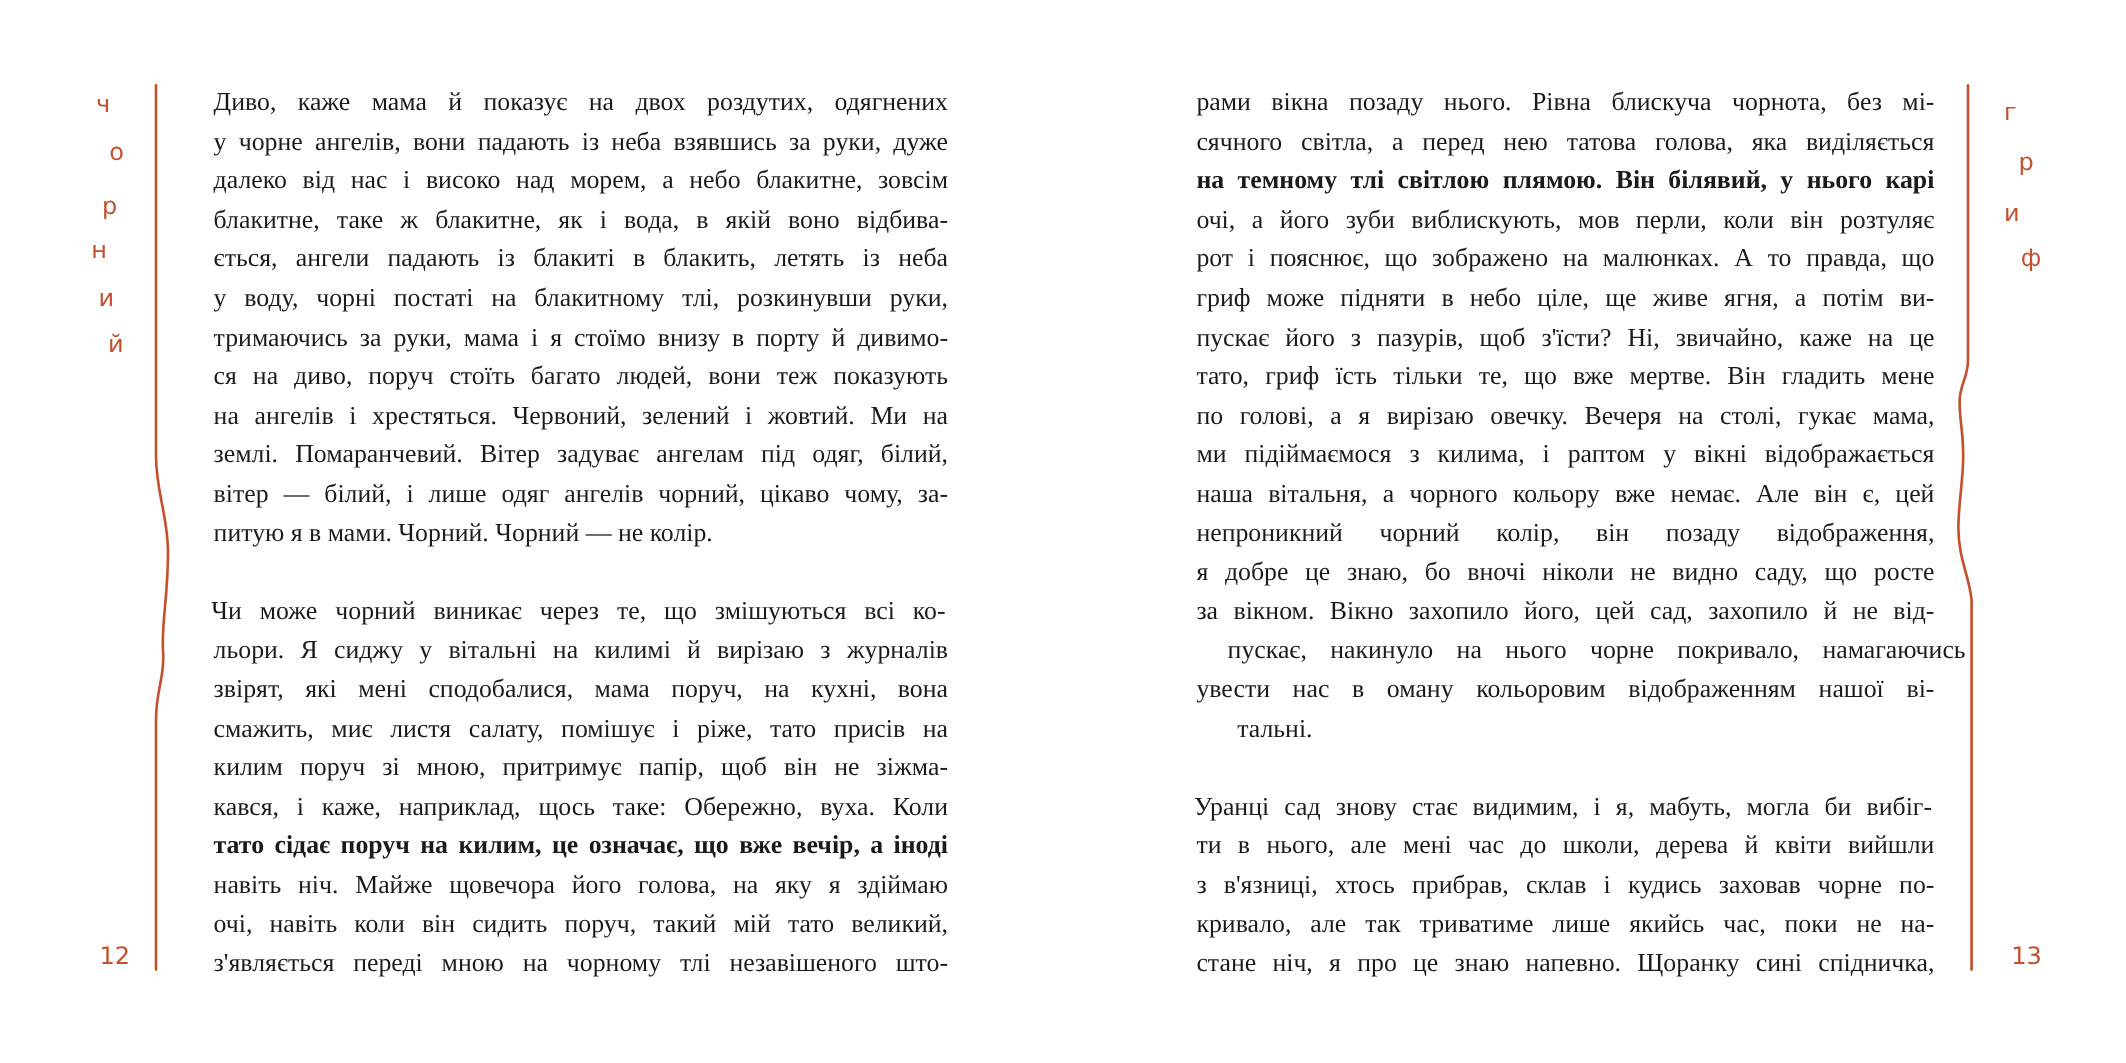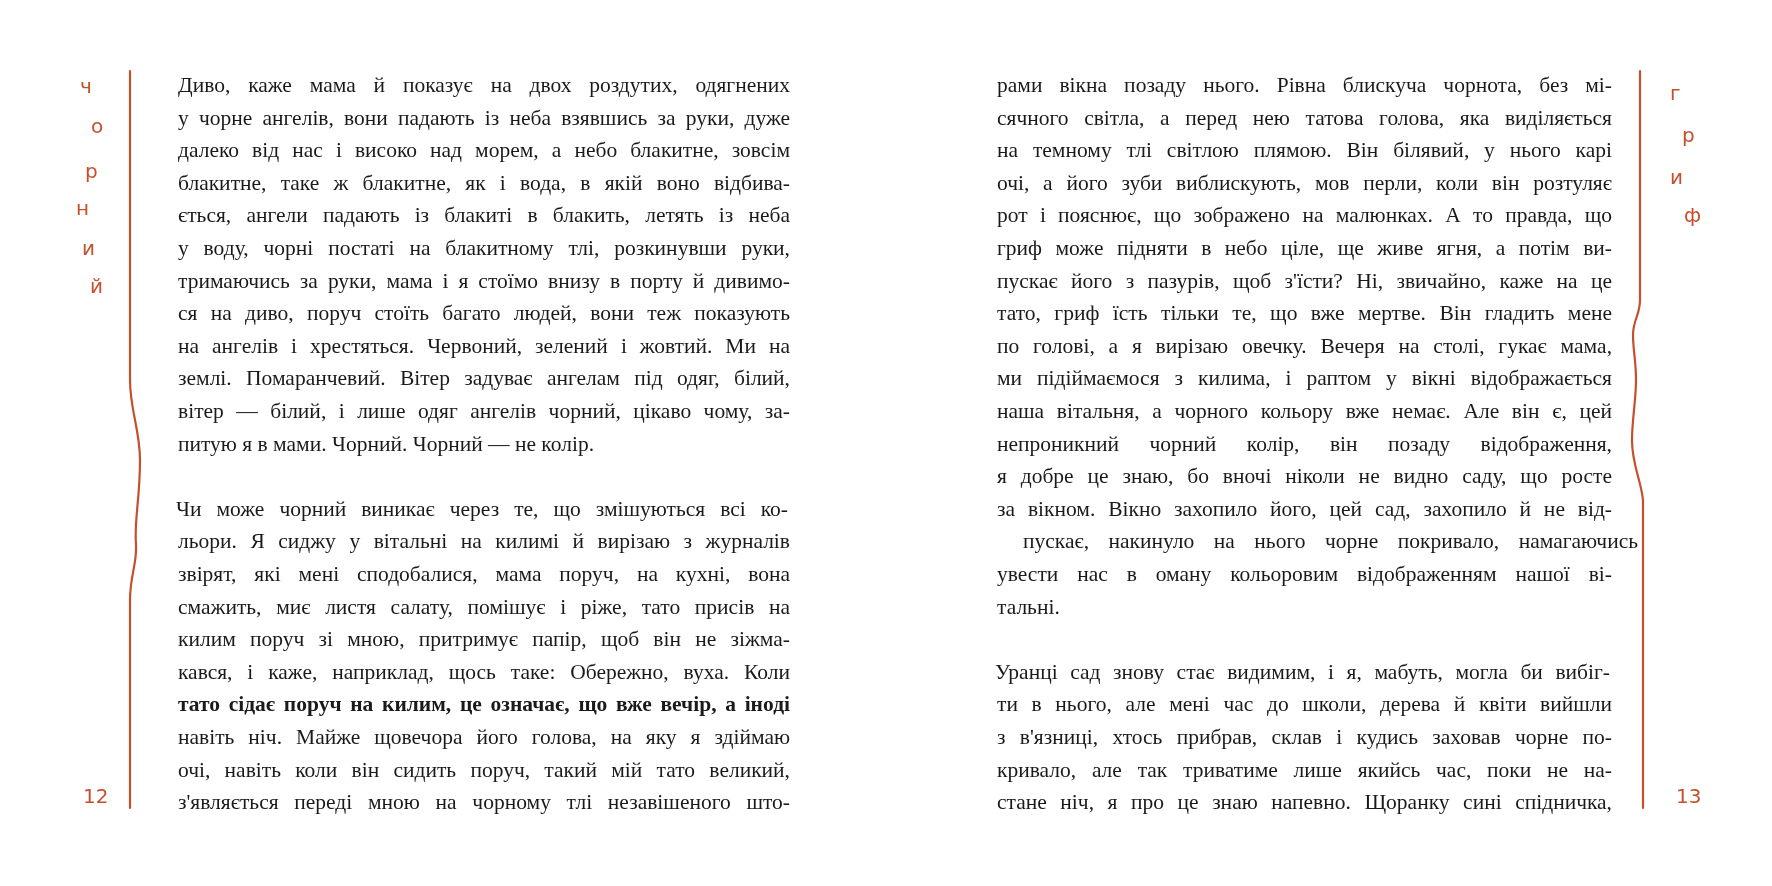--- a/index.html
+++ b/index.html
@@ -77,35 +77,35 @@
       <span class="ch" style="left:0px; top:84px;">и</span>
       <span class="ch" style="left:14px; top:122px;">ф</span>
     </div>
 
     <div class="page-number" style="left:790px; top:784px;">13</div>
 
     <div class="text-block" style="left:111px; top:69px; width:615px;">
       <div>
         <div class="line" style="top:0px; width:615px;">рами вікна позаду нього. Рівна блискуча чорнота, без мі-</div>
         <div class="line" style="top:32.6px; width:615px;">сячного світла, а перед нею татова голова, яка виділяється</div>
-        <div class="line" style="top:65.2px; width:615px;">на темному тлі світлою плямою. Він білявий, у нього карі</div>
+        <div class="line" style="top:65.2px; width:615px;font-weight:bold;">на темному тлі світлою плямою. Він білявий, у нього карі</div>
         <div class="line" style="top:97.8px; width:615px;">очі, а його зуби виблискують, мов перли, коли він розтуляє</div>
         <div class="line" style="top:130.4px; width:615px;">рот і пояснює, що зображено на малюнках. А то правда, що</div>
         <div class="line" style="top:163px; width:615px;">гриф може підняти в небо ціле, ще живе ягня, а потім ви-</div>
         <div class="line" style="top:195.6px; width:615px;">пускає його з пазурів, щоб з'їсти? Ні, звичайно, каже на це</div>
         <div class="line" style="top:228.2px; width:615px;">тато, гриф їсть тільки те, що вже мертве. Він гладить мене</div>
         <div class="line" style="top:260.8px; width:615px;">по голові, а я вирізаю овечку. Вечеря на столі, гукає мама,</div>
         <div class="line" style="top:293.4px; width:615px;">ми підіймаємося з килима, і раптом у вікні відображається</div>
         <div class="line" style="top:326px; width:615px;">наша вітальня, а чорного кольору вже немає. Але він є, цей</div>
         <div class="line" style="top:358.6px; width:615px;">непроникний чорний колір, він позаду відображення,</div>
         <div class="line" style="top:391.2px; width:615px;">я добре це знаю, бо вночі ніколи не видно саду, що росте</div>
         <div class="line" style="top:423.8px; width:615px;">за вікном. Вікно захопило його, цей сад, захопило й не від-</div>
         <div class="line" style="top:456.4px; width:615px;margin-left:26px;">пускає, накинуло на нього чорне покривало, намагаючись</div>
         <div class="line" style="top:489px; width:615px;">увести нас в оману кольоровим відображенням нашої ві-</div>
-        <div class="line" style="top:521.6px; text-align-last:left;">тальні.</div>
+        <div class="line" style="top:521.6px; text-align-last:left;margin-left:34px;">тальні.</div>
       </div>
       <div>
         <div class="line" style="top:586.8px; width:615px; left:-2px;">Уранці сад знову стає видимим, і я, мабуть, могла би вибіг-</div>
         <div class="line" style="top:619.4px; width:615px;">ти в нього, але мені час до школи, дерева й квіти вийшли</div>
         <div class="line" style="top:652px; width:615px;">з в'язниці, хтось прибрав, склав і кудись заховав чорне по-</div>
         <div class="line" style="top:684.6px; width:615px;">кривало, але так триватиме лише якийсь час, поки не на-</div>
         <div class="line" style="top:717.2px; width:615px;">стане ніч, я про це знаю напевно. Щоранку сині спідничка,</div>
       </div>
     </div>
   </div>

